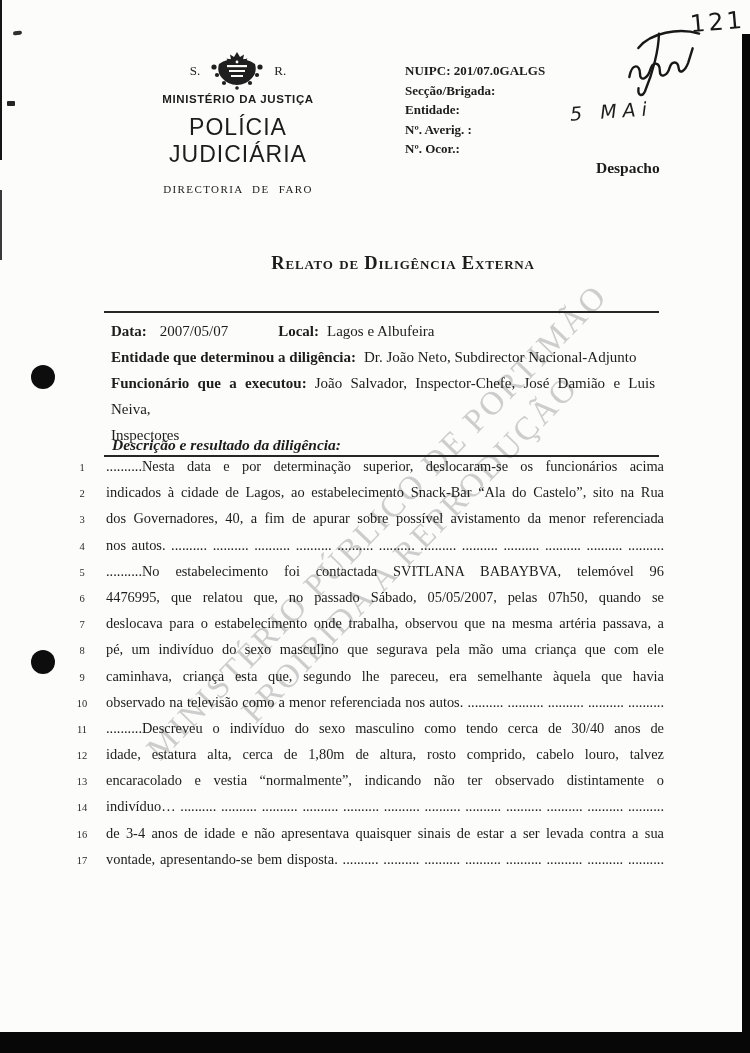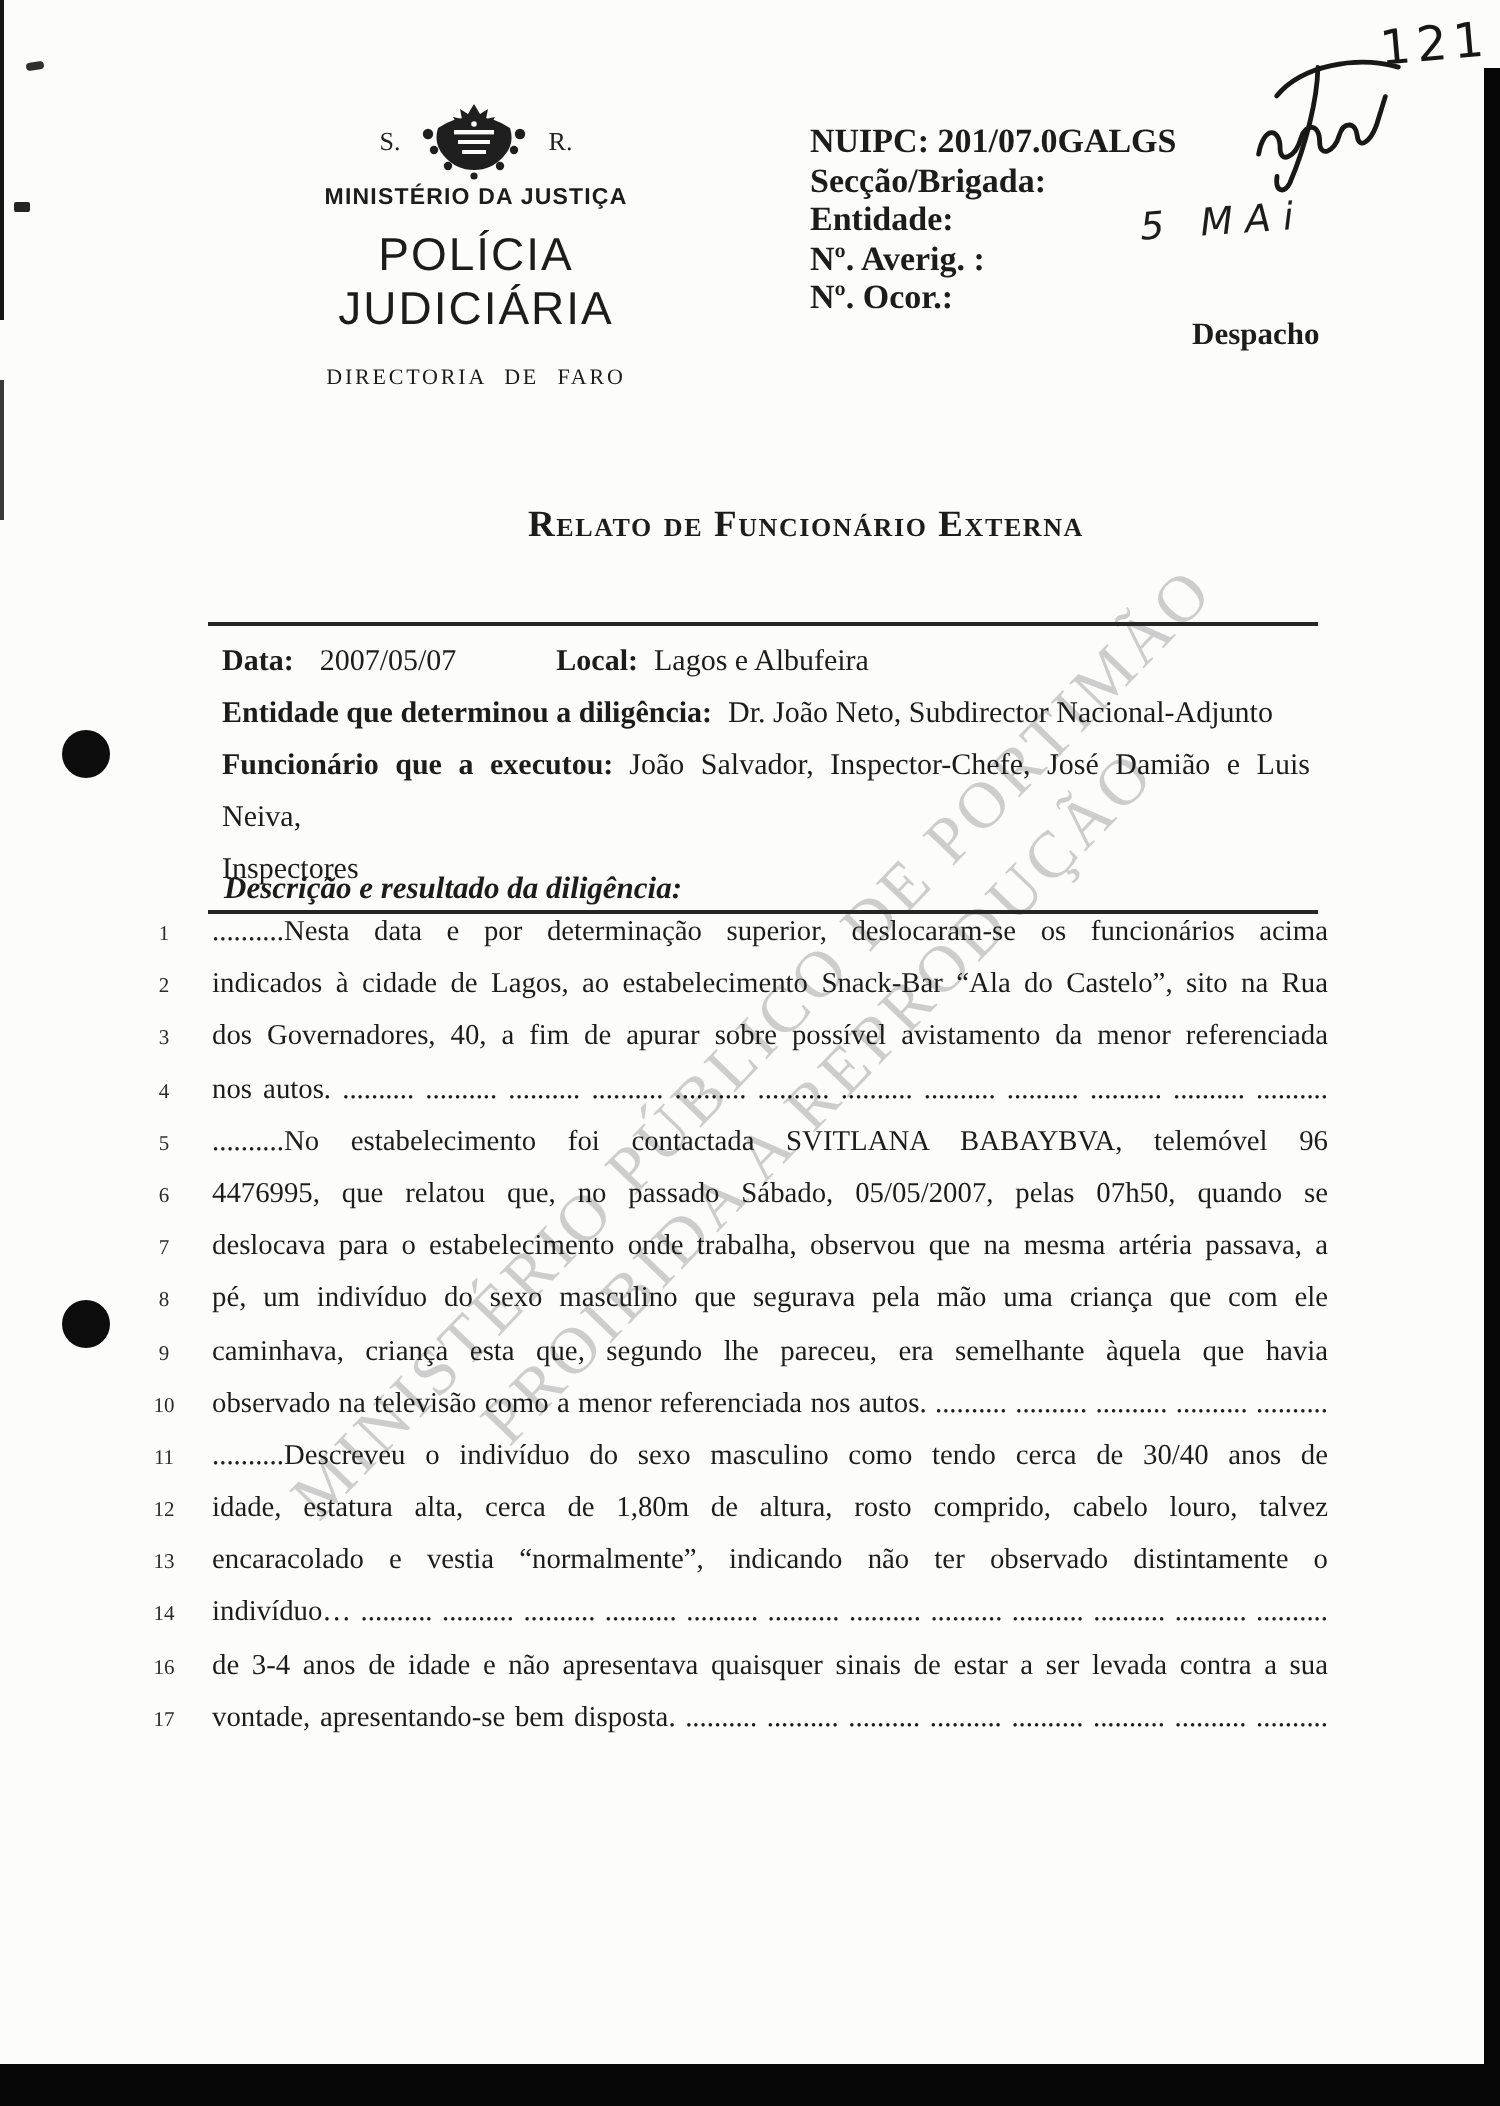--- a/index.html
+++ b/index.html
@@ -23,21 +23,21 @@
            font-style:italic;font-size:19px;letter-spacing:6px;transform:rotate(-4deg);color:#1d1d1d;}
   
   .hdr-left{position:absolute;left:128px;top:52px;width:220px;text-align:center;}
   .crest-row{display:flex;align-items:center;justify-content:center;gap:9px;}
   .crest-side{font-size:13px;color:#222;}
   .ministry{font-family:"Liberation Sans",sans-serif;font-weight:bold;font-size:11.5px;
             letter-spacing:.6px;margin-top:3px;}
   .org{font-family:"Liberation Sans",sans-serif;font-size:23px;letter-spacing:1px;margin-top:9px;}
   .directorate{font-family:Liberation Serif, serif;font-size:11px;letter-spacing:1.4px;
                word-spacing:5px;margin-top:15px;}
-  .hdr-right{position:absolute;left:405px;top:61px;font-weight:bold;font-size:17px;line-height:19.5px;}
+  .hdr-right{position:absolute;left:405px;top:61px;font-weight:bold;font-size:13px;line-height:19.5px;}
   .despacho{position:absolute;left:596px;top:159px;font-weight:bold;font-size:15.5px;}
   
   .title{position:absolute;left:105px;top:253px;width:560px;padding-left:36px;box-sizing:border-box;
          text-align:center;font-variant:small-caps;font-weight:bold;font-size:18.5px;letter-spacing:.8px;}
   
   .meta{position:absolute;left:104px;top:311px;width:555px;border-top:2px solid #262626;
         border-bottom:2px solid #262626;padding:5px 4px 7px 7px;box-sizing:border-box;
         font-size:15px;line-height:26px;}
   .meta b{font-weight:bold;}
   .m-gap-sm{display:inline-block;width:13px;}
@@ -116,21 +116,21 @@
 
   <div class="hdr-right">
     <div>NUIPC: 201/07.0GALGS</div>
     <div>Secção/Brigada:</div>
     <div>Entidade:</div>
     <div>Nº. Averig. :</div>
     <div>Nº. Ocor.:</div>
   </div>
   <div class="despacho">Despacho</div>
 
-  <div class="title">Relato de Funcionário Externa</div>
+  <div class="title">Relato de Diligência Externa</div>
 
   <div class="meta">
     <div>
       <b>Data:</b><span class="m-gap-sm"></span><span>2007/05/07</span><span class="m-gap-lg"></span><b>Local:</b><span class="m-gap-val"></span><span>Lagos e Albufeira</span>
     </div>
     <div>
       <b>Entidade que determinou a diligência:</b><span class="m-gap-val"></span><span>Dr. João Neto, Subdirector Nacional-Adjunto</span>
     </div>
     <div class="meta-row-just">
       <b>Funcionário que a executou:</b><span class="m-gap-val"></span><span>João Salvador, Inspector-Chefe, José Damião e Luis Neiva,</span>

